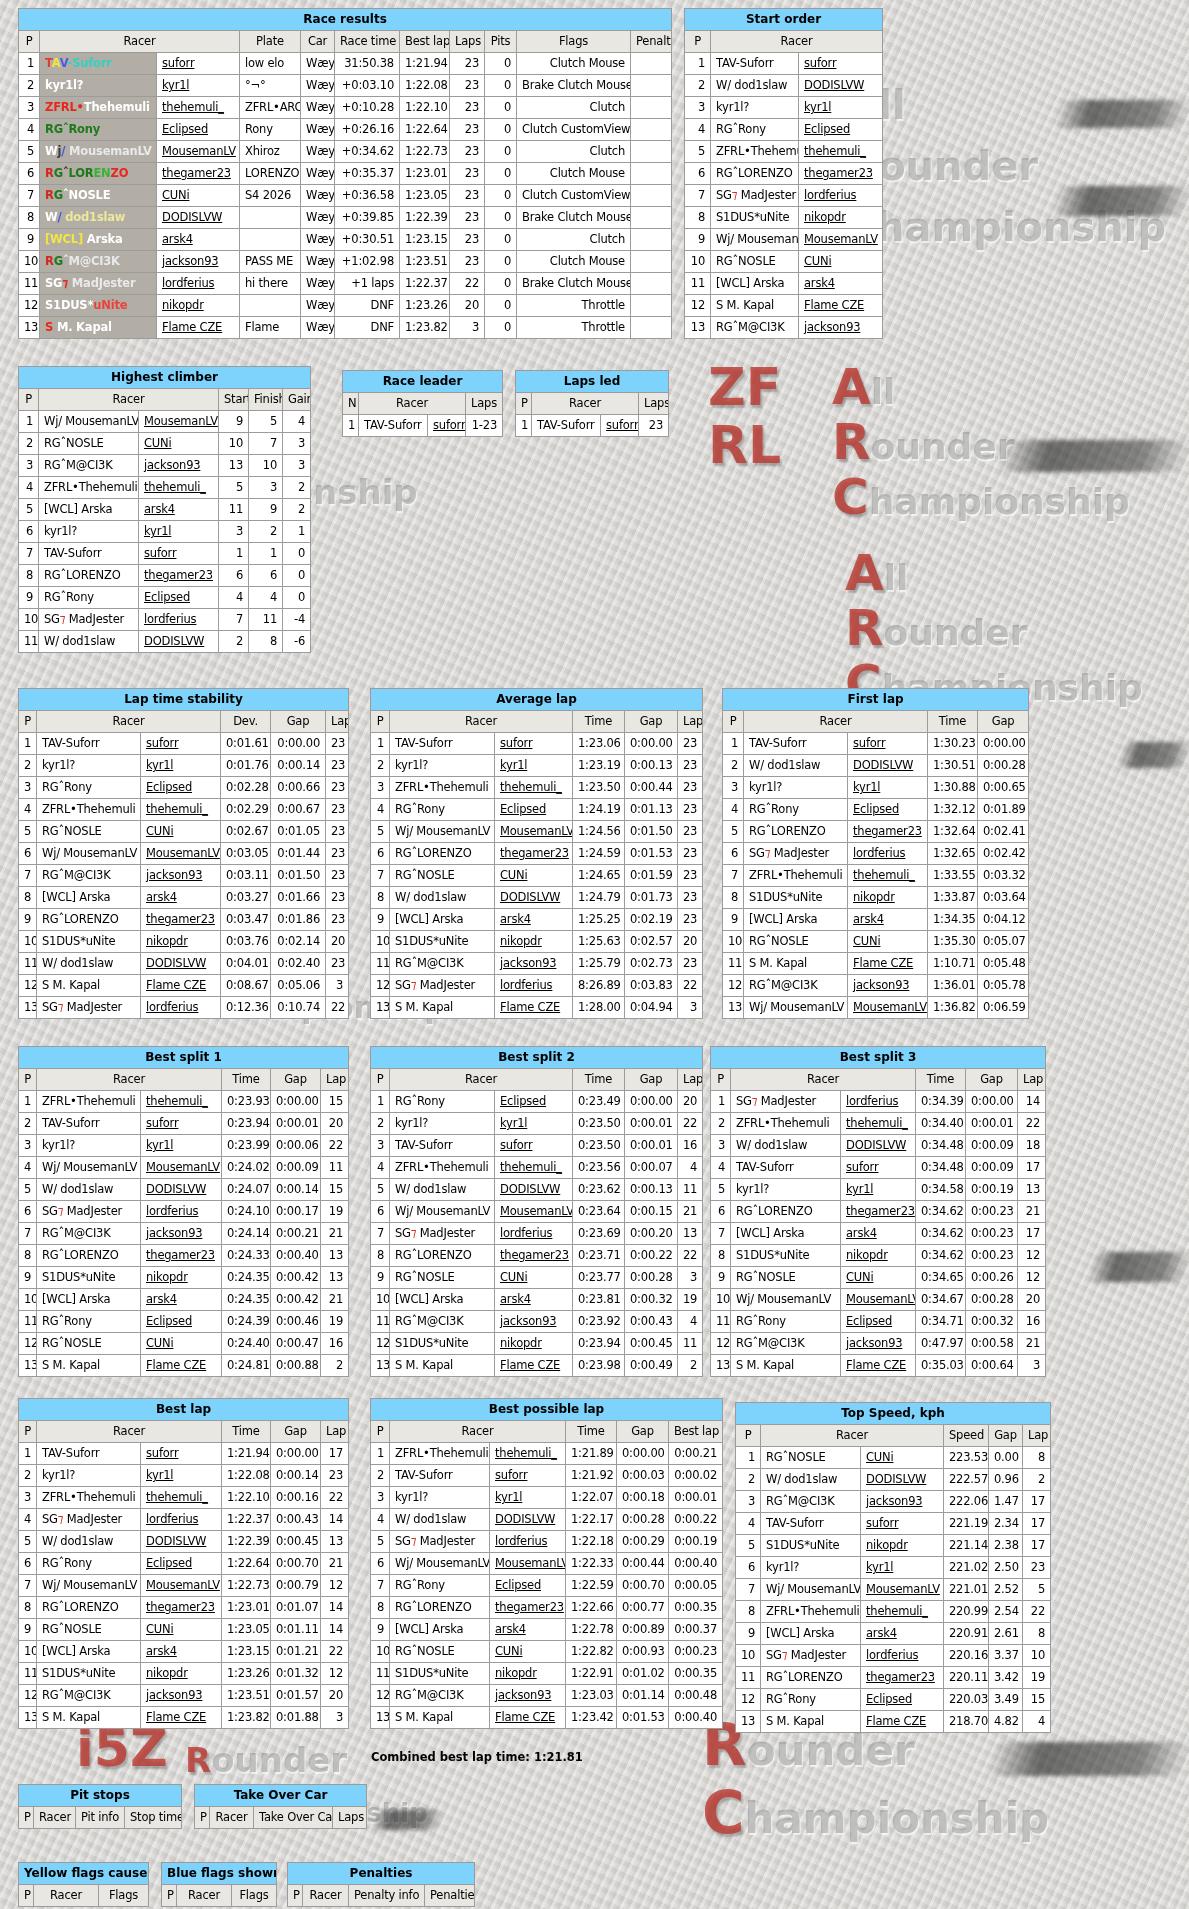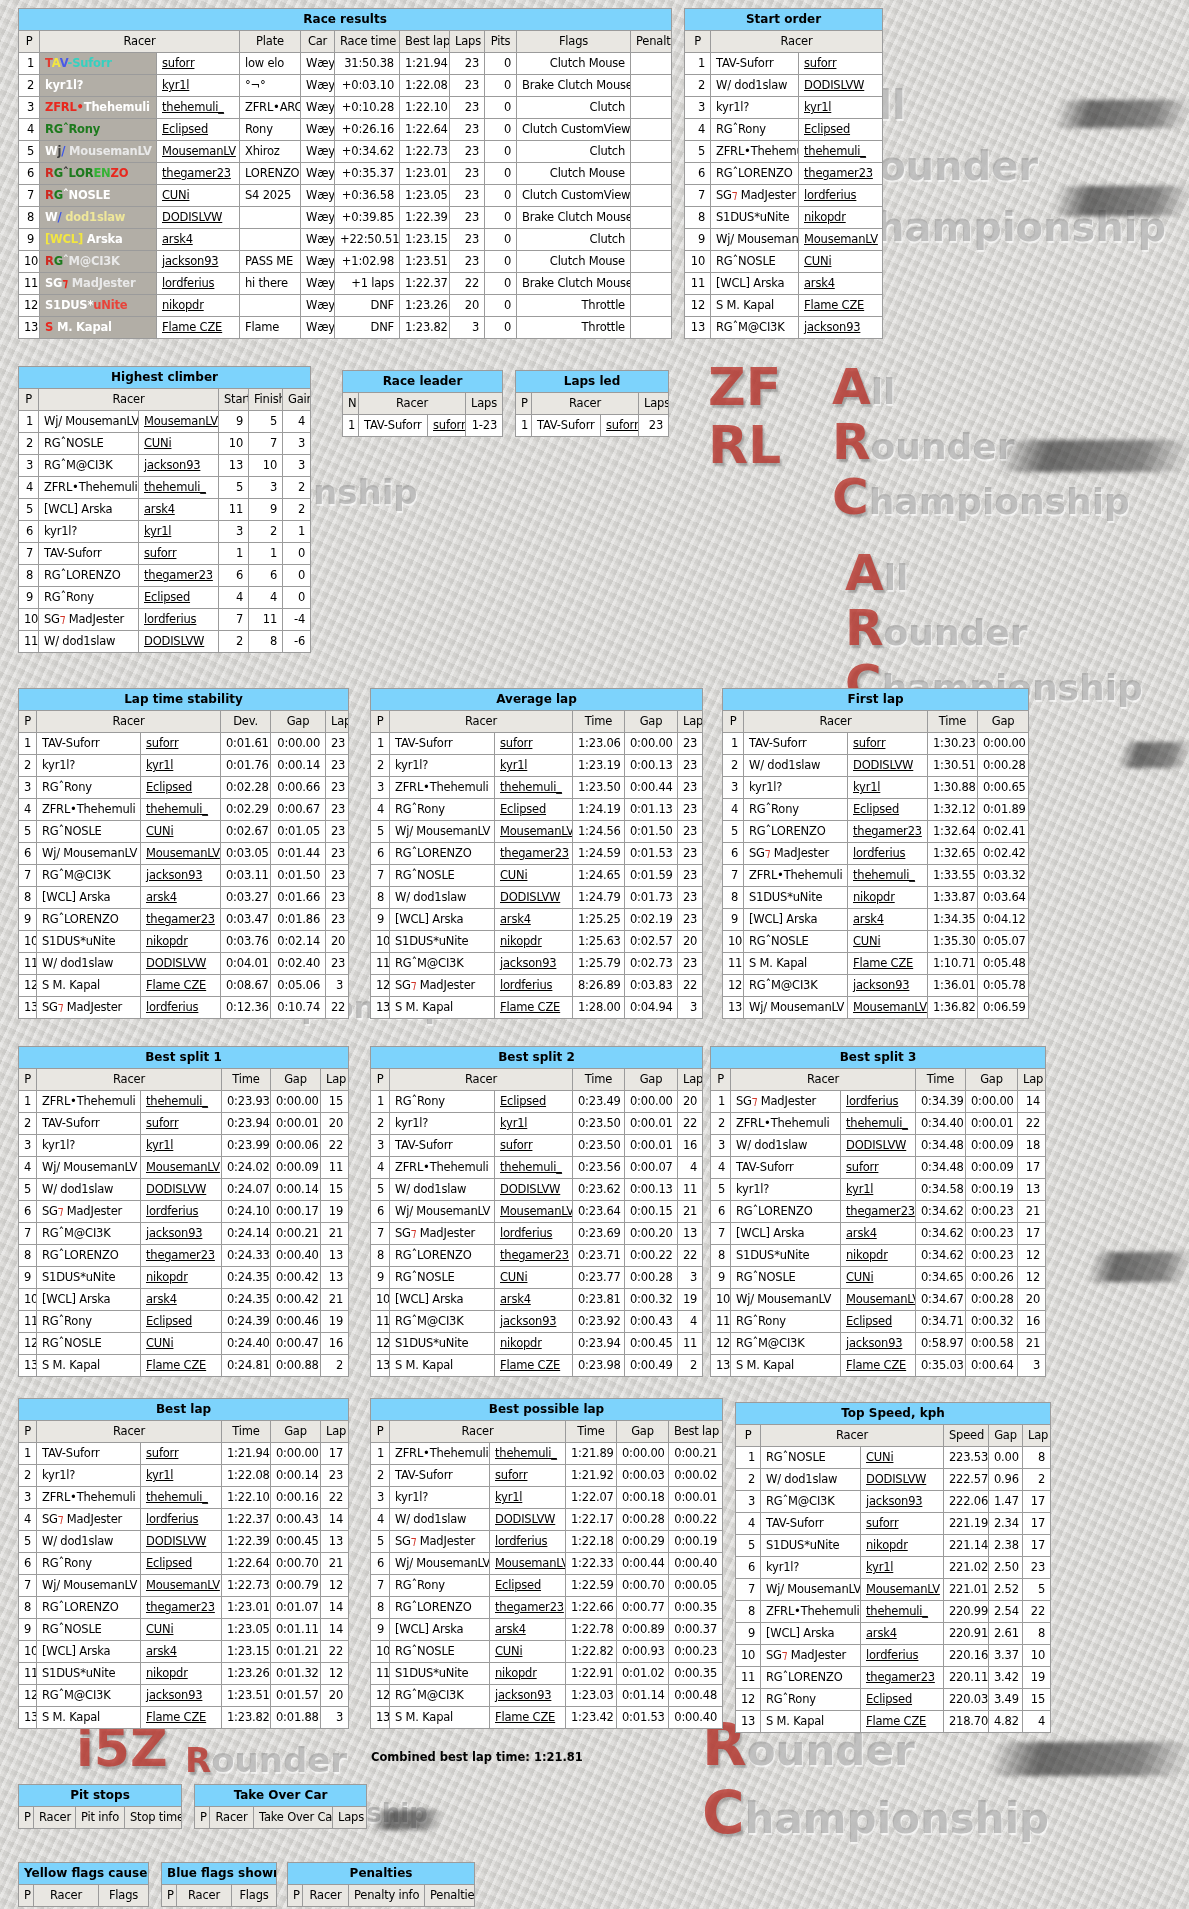--- a/index.html
+++ b/index.html
@@ -194,21 +194,21 @@
               <td style="text-align:right">1:23.01</td>
               <td style="text-align:right">23</td>
               <td style="text-align:right">0</td>
               <td style="text-align:right">Clutch Mouse</td>
               <td style="text-align:left"></td>
             </tr>
             <tr>
               <td style="text-align:right">7</td>
               <td class="namecell" style="text-align:left"><span style="color:#cf2a21">R</span><span style="color:#1d7a1d">G</span><span style="color:#ffffff">ˆNOSLE</span></td>
               <td style="text-align:left"><a class="u">CUNi</a></td>
-              <td style="text-align:left">S4 2025</td>
+              <td style="text-align:left">S4 2026</td>
               <td style="text-align:left">Wæy</td>
               <td style="text-align:right">+0:36.58</td>
               <td style="text-align:right">1:23.05</td>
               <td style="text-align:right">23</td>
               <td style="text-align:right">0</td>
               <td style="text-align:right">Clutch CustomView</td>
               <td style="text-align:left"></td>
             </tr>
             <tr>
               <td style="text-align:right">8</td>
@@ -222,21 +222,21 @@
               <td style="text-align:right">0</td>
               <td style="text-align:right">Brake Clutch Mouse</td>
               <td style="text-align:left"></td>
             </tr>
             <tr>
               <td style="text-align:right">9</td>
               <td class="namecell" style="text-align:left"><span style="color:#f2e641">[WCL]</span><span style="color:#ffffff"> Arska</span></td>
               <td style="text-align:left"><a class="u">arsk4</a></td>
               <td style="text-align:left"></td>
               <td style="text-align:left">Wæy</td>
-              <td style="text-align:right">+22:50.51</td>
+              <td style="text-align:right">+0:30.51</td>
               <td style="text-align:right">1:23.15</td>
               <td style="text-align:right">23</td>
               <td style="text-align:right">0</td>
               <td style="text-align:right">Clutch</td>
               <td style="text-align:left"></td>
             </tr>
             <tr>
               <td style="text-align:right">10</td>
               <td class="namecell" style="text-align:left"><span style="color:#cf2a21">R</span><span style="color:#1d7a1d">G</span><span style="color:#e9e9e9">ˆM@CI3K</span></td>
               <td style="text-align:left"><a class="u">jackson93</a></td>
@@ -1269,21 +1269,21 @@
               <td style="text-align:left">RGˆRony</td>
               <td style="text-align:left"><a class="u">Eclipsed</a></td>
               <td style="text-align:right">0:34.71</td>
               <td style="text-align:right">0:00.32</td>
               <td style="text-align:right">16</td>
             </tr>
             <tr>
               <td style="text-align:right">12</td>
               <td style="text-align:left">RGˆM@CI3K</td>
               <td style="text-align:left"><a class="u">jackson93</a></td>
-              <td style="text-align:right">0:58.97</td>
+              <td style="text-align:right">0:47.97</td>
               <td style="text-align:right">0:00.58</td>
               <td style="text-align:right">21</td>
             </tr>
             <tr>
               <td style="text-align:right">13</td>
               <td style="text-align:left">S M. Kapal</td>
               <td style="text-align:left"><a class="u">Flame CZE</a></td>
               <td style="text-align:right">0:35.03</td>
               <td style="text-align:right">0:00.64</td>
               <td style="text-align:right">3</td>

